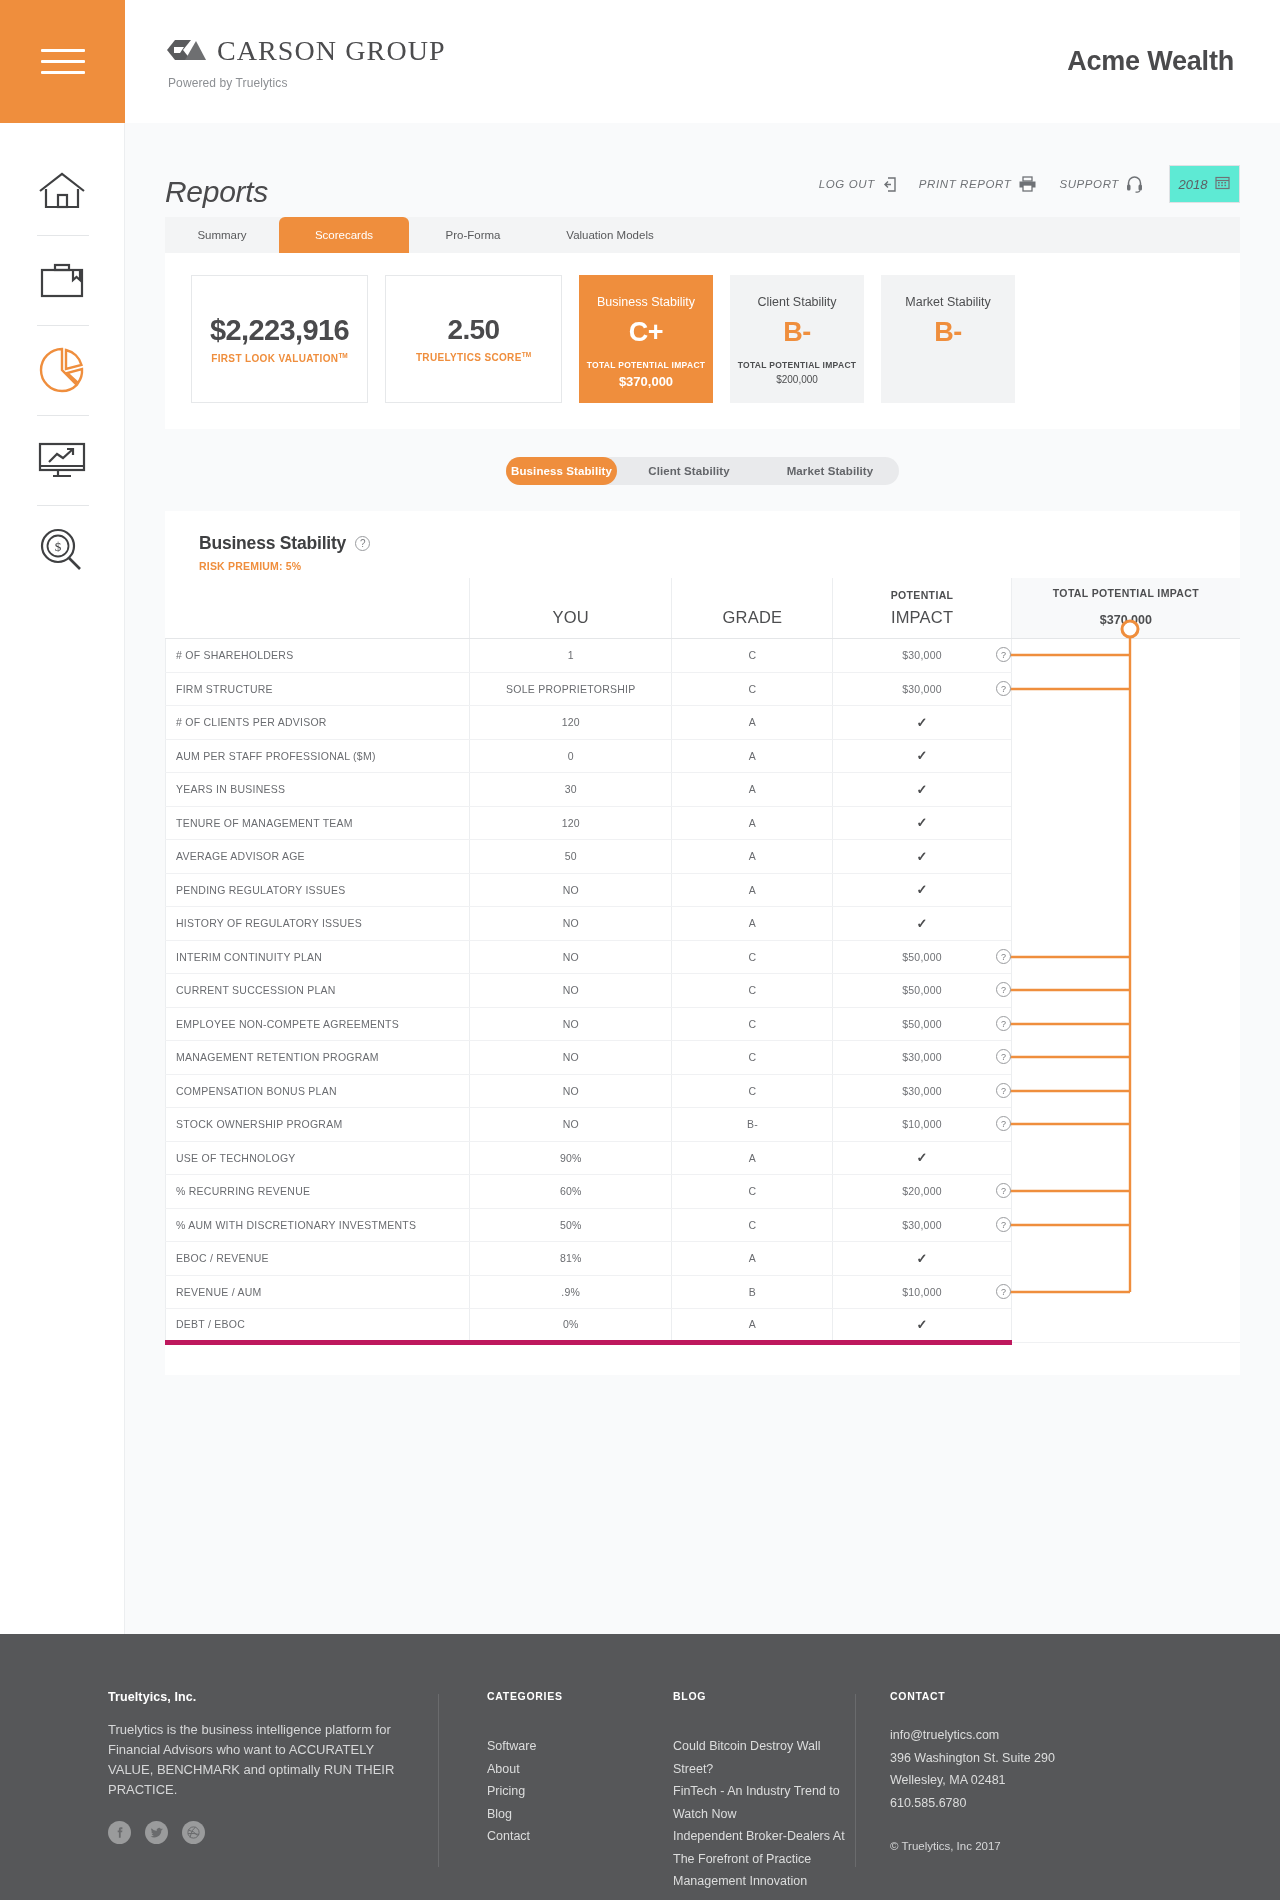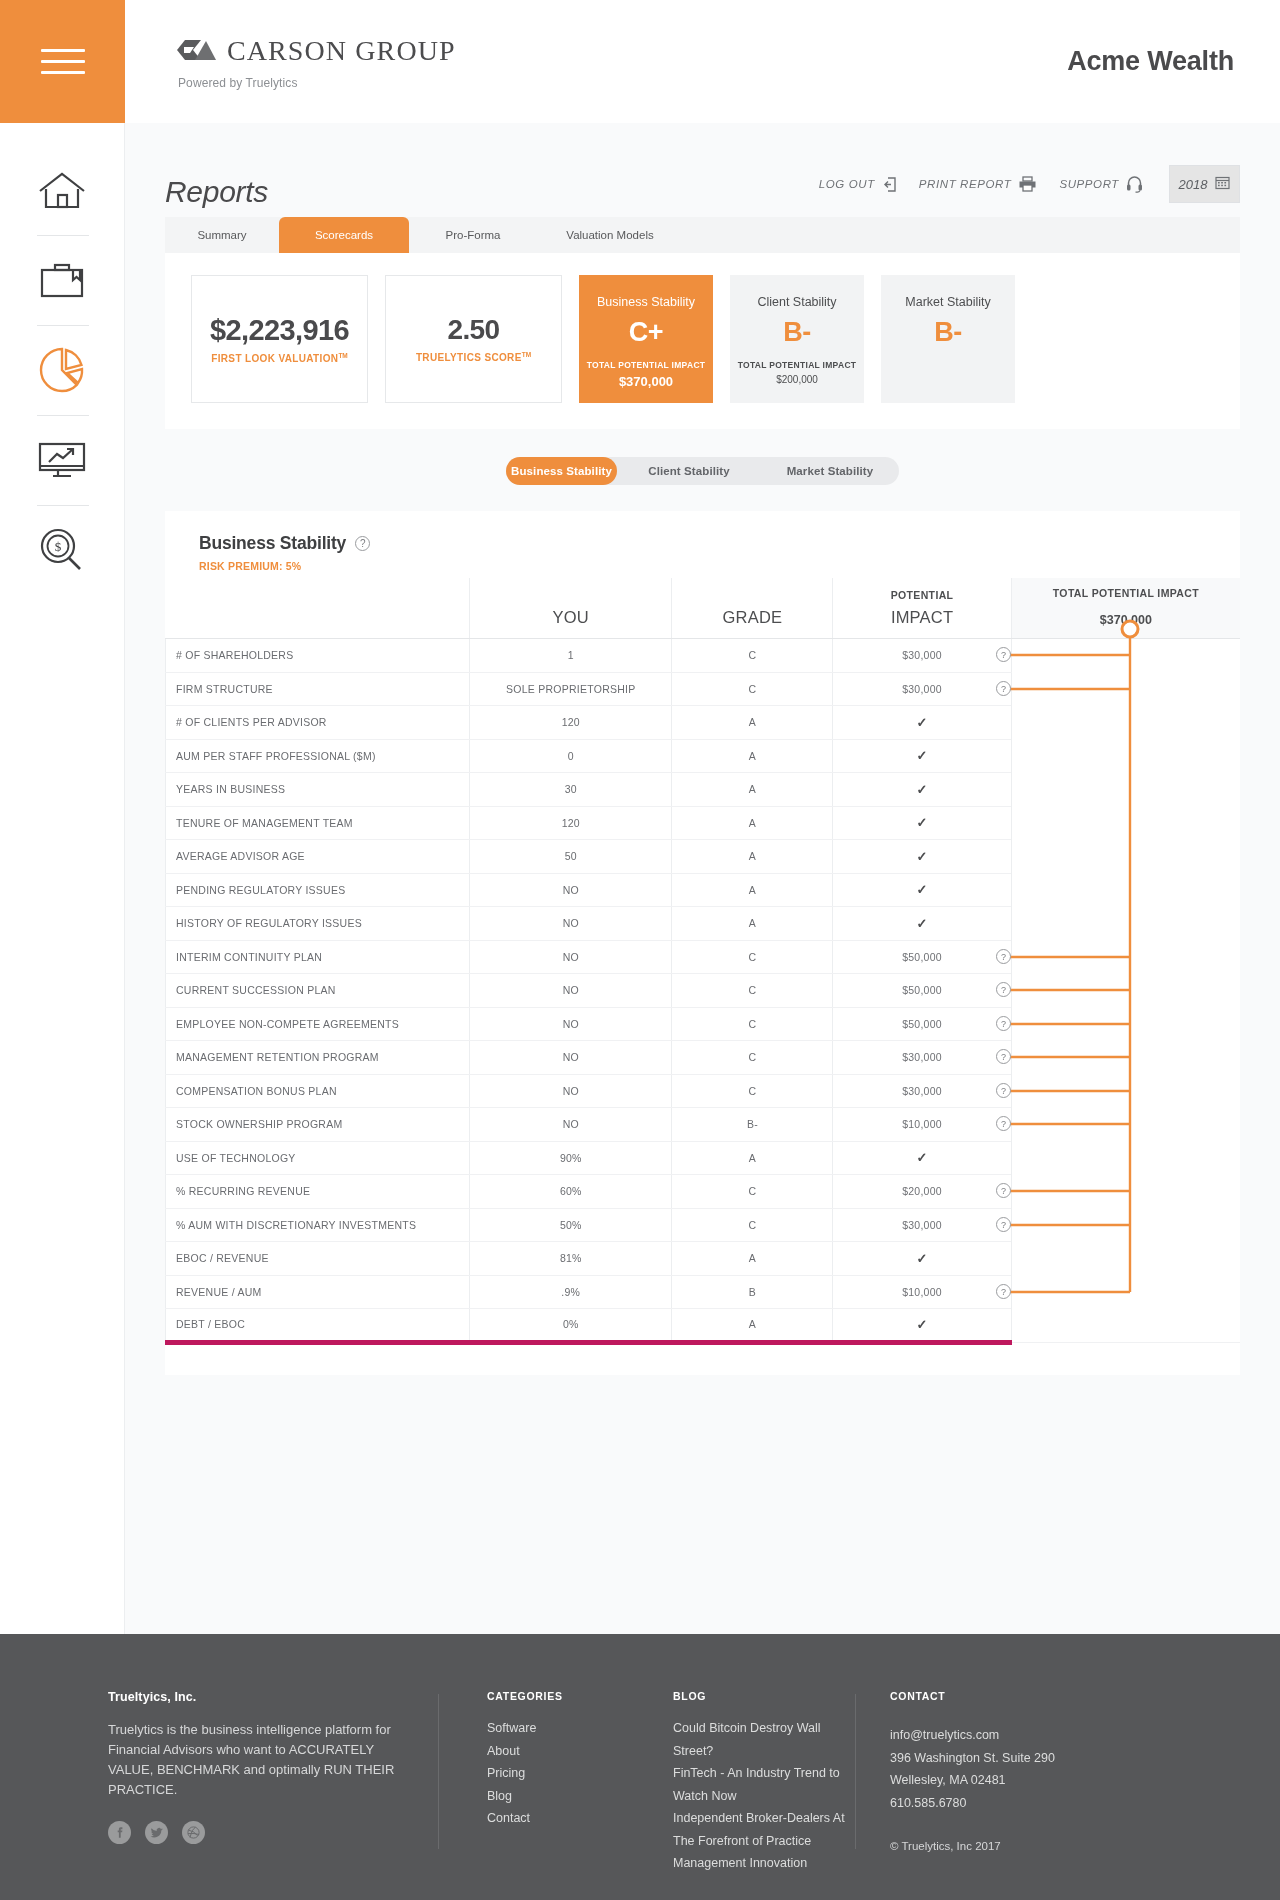--- a/index.html
+++ b/index.html
@@ -39,21 +39,21 @@
   .nav-item + .nav-item::before {
     content: ""; position: absolute; top: 0; left: 37px; width: 52px; height: 1px; background: #e4e6e8;
   }
   .nav-item svg { display: block; }
 
   
   .topbar {
     position: absolute; left: 125px; top: 0; width: 1155px; height: 123px;
     background: #ffffff; display: flex; align-items: center;
   }
-  .brand { margin-left: 50px; display: flex; flex-direction: column; }
+  .brand { margin-left: 40px; display: flex; flex-direction: column; }
   .brand-row { display: flex; align-items: center; gap: 10px; }
   .brand-word {
     font-family: "Liberation Serif", serif;
     font-size: 28px; letter-spacing: 1.1px; color: #4c4c4e;
   }
   .brand-sub {
     margin-top: 8px; margin-left: 3px;
     font-size: 12px; color: #8c8f93; letter-spacing: .1px;
   }
   .acct-name {
@@ -70,21 +70,21 @@
   .page-head { display: flex; align-items: flex-end; height: 62px; font-style: italic; }
   .page-title { font-size: 30px; color: #4a4a4c; letter-spacing: -.3px; }
   .head-tools { margin-left: auto; display: flex; align-items: center; gap: 0; padding-bottom: 6px; }
   .tool {
     display: flex; align-items: center; gap: 7px; margin-left: 22px;
     font-size: 11.5px; letter-spacing: .6px; color: #6f7276;
   }
   .tool svg { display: block; }
   .year-box {
     margin-left: 26px; width: 71px; height: 38px; border: 1px solid #dfe1e4;
-    background: #e5e5e5; display: flex; align-items: center; justify-content: center; gap: 8px;
+    background: #5eead4; display: flex; align-items: center; justify-content: center; gap: 8px;
     font-size: 13px; color: #5d6064;
   }
 
   
   .tabbar {
     margin-top: 8px; height: 36px; background: #f3f4f5; display: flex; align-items: stretch;
   }
   .tab {
     font-size: 11.5px; color: #58595b; display: flex; align-items: center; justify-content: center;
     padding: 0 0;
@@ -213,21 +213,21 @@
   .f-social { margin-top: 20px; display: flex; gap: 14px; }
   .soc {
     width: 23px; height: 23px; border-radius: 50%; background: #9a9b9c;
     display: flex; align-items: center; justify-content: center; color: #6a6b6d;
   }
   .f-div { width: 1px; background: #6a6b6d; align-self: stretch; margin: 4px 0 26px 0; }
   .f-col { padding-left: 48px; }
   .f-col.cats { width: 186px; }
   .f-col.blog { width: 230px; }
   .f-heading { font-size: 10.5px; font-weight: bold; letter-spacing: .7px; color: #ffffff; }
-  .f-list { margin-top: 15px; }
+  .f-list { margin-top: 33px; }
   .f-list div { font-size: 12.5px; line-height: 1.8; color: #dcdddd; }
   .f-contact { padding-left: 34px; }
   .f-contact .f-list { margin-top: 22px; }
   .f-copy { margin-top: 26px; font-size: 11.5px; color: #d6d7d8; }
 </style>
 </head>
 <body>
 
 <div class="page">
 

